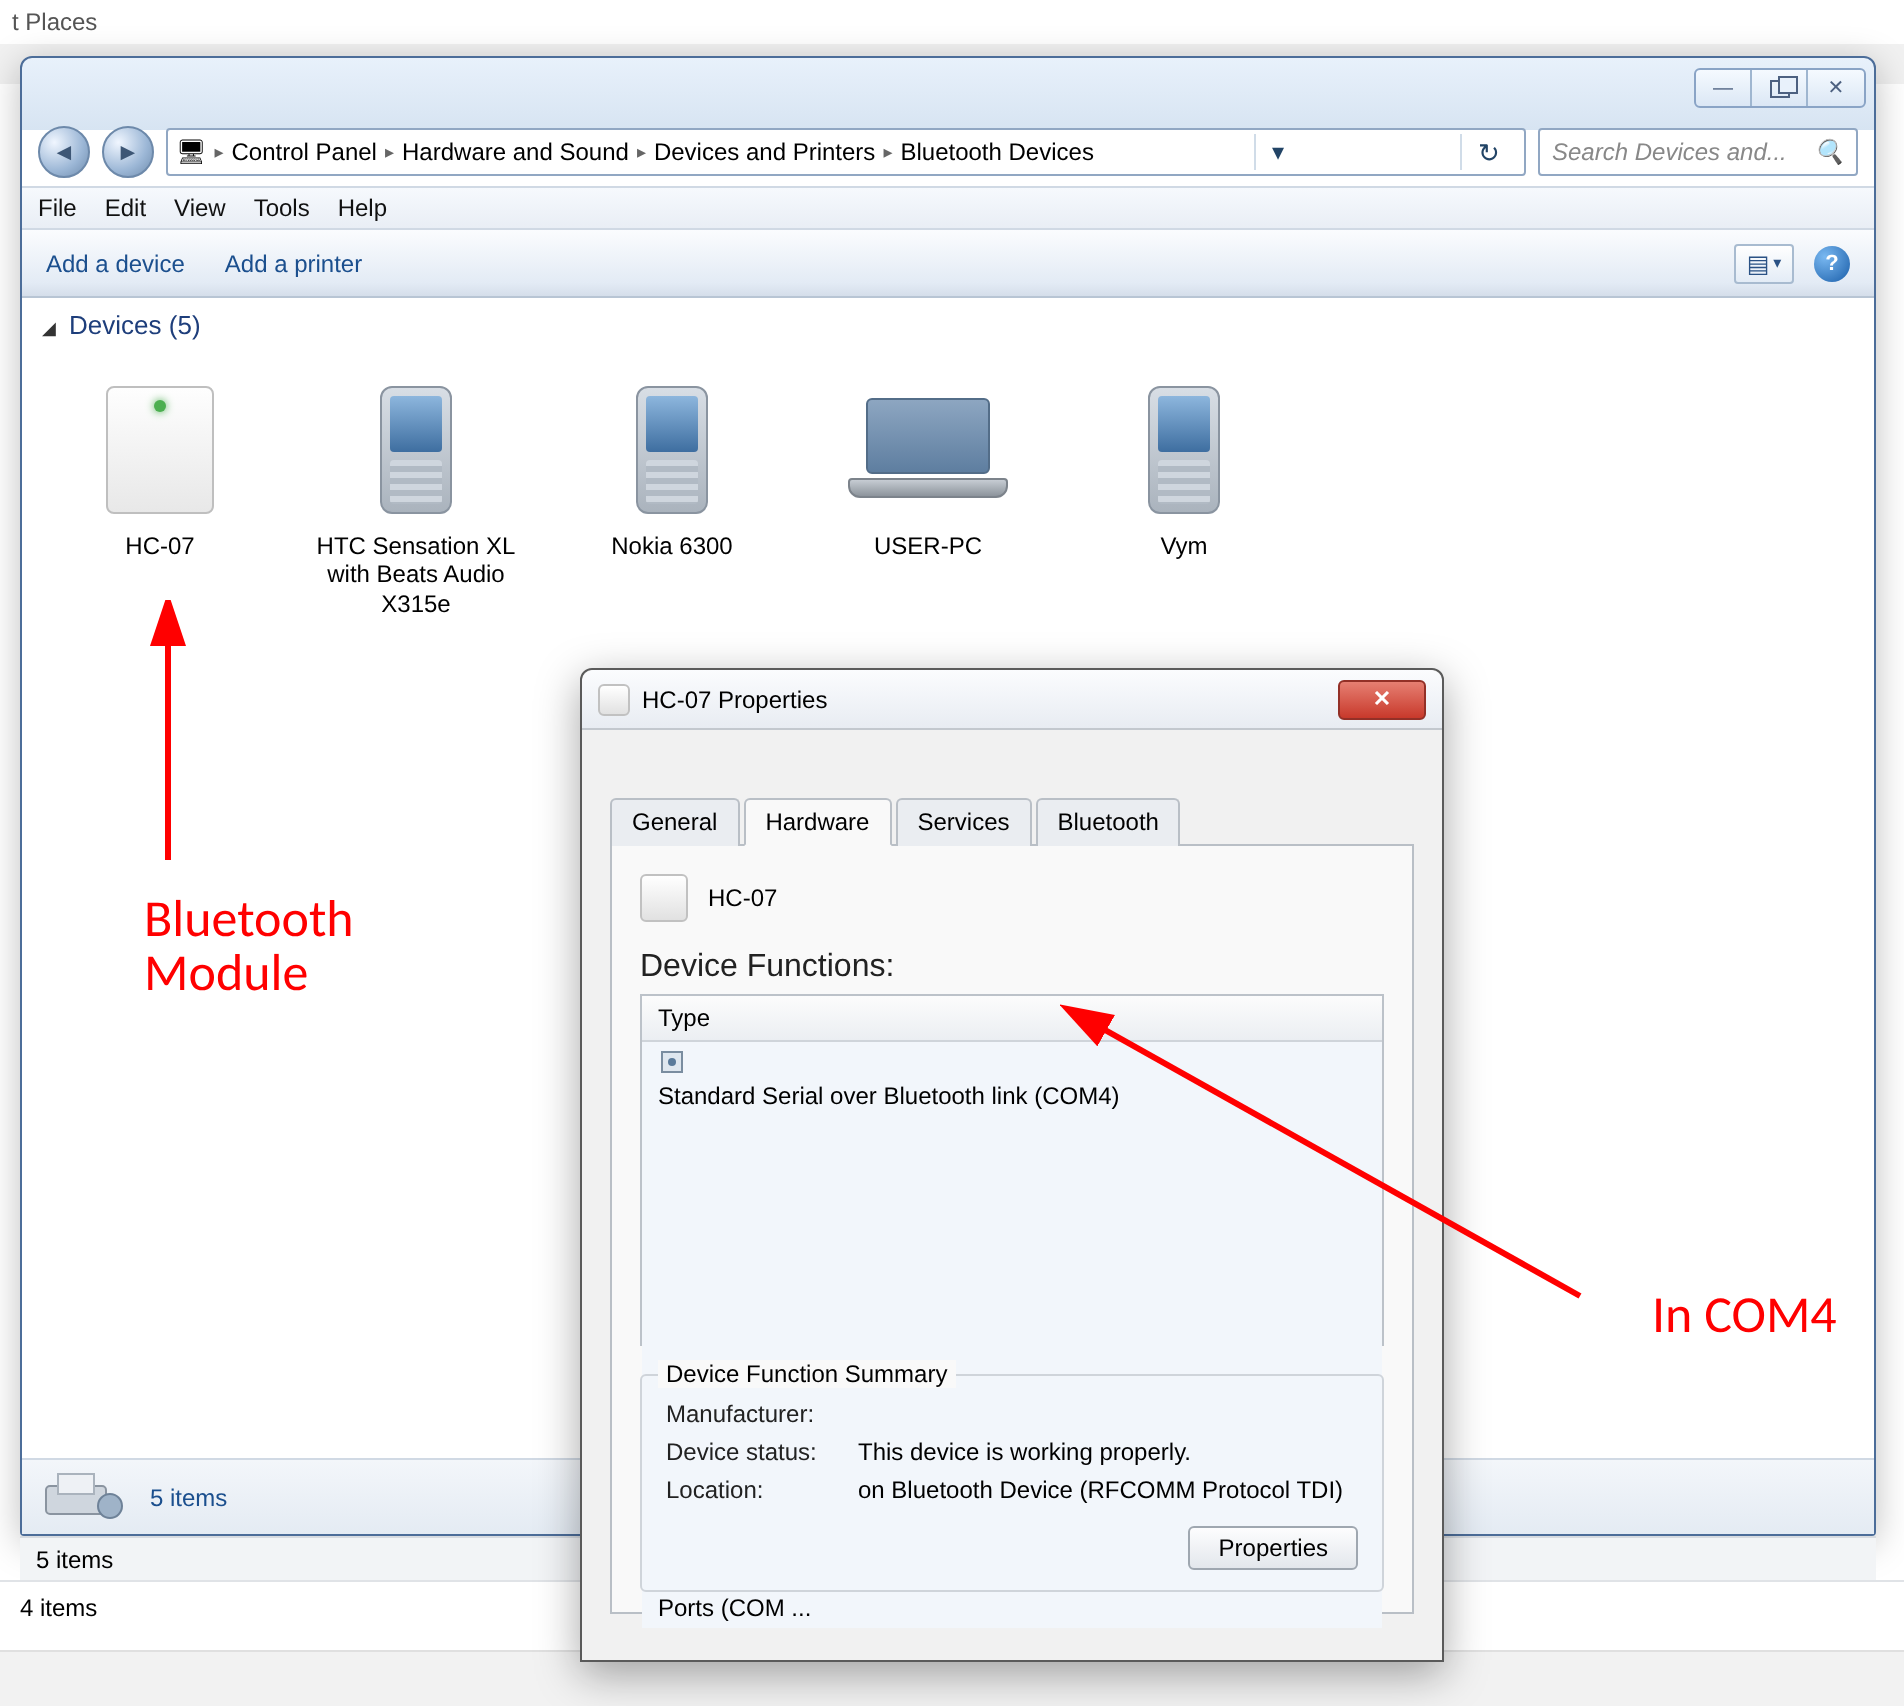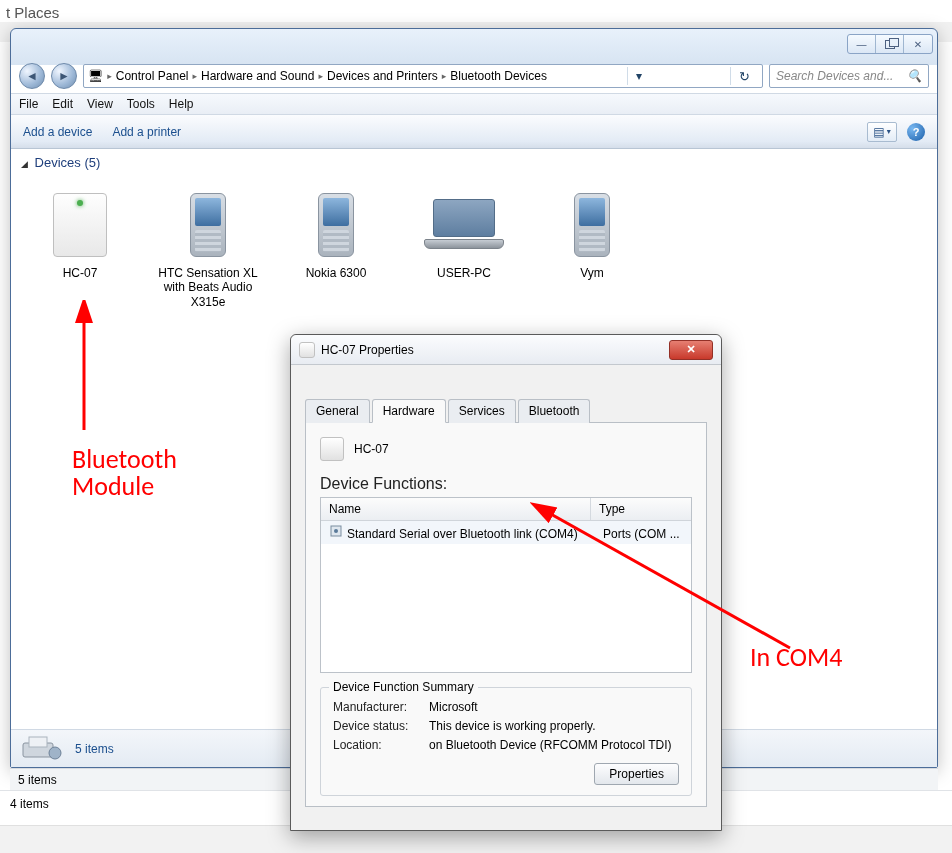--- a/index.html
+++ b/index.html
@@ -9,21 +9,21 @@
     background: #ffffff;
     width: 952px;
     height: 853px;
     overflow: hidden;
     position: relative;
     color: #000;
   }
   .backdrop-top {
     position: absolute; top: 0; left: 0; right: 0; height: 34px;
     background: #ffffff;
-    color: #555; font-size: 15px; padding-left: 6px; padding-top: 4px;
+    color: #555; font-size: 12px; padding-left: 6px; padding-top: 4px;
   }
   .backdrop-gray-bar {
     position: absolute; top: 22px; left: 0; right: 0; height: 20px;
     background: #f1f1f1;
   }
 
   
   .explorer {
     position: absolute;
     top: 28px; left: 10px;
@@ -127,21 +127,21 @@
   }
   .tab.active { background:#f9f9f9; border-bottom:1px solid #f9f9f9;}
   .tab-panel { border:1px solid #b9bfc6; border-top:none; padding:14px 14px 10px 14px; background:#f9f9f9; }
   .tab-panel .dev-head { display:flex; align-items:center; gap:10px; margin-bottom:14px;}
   .fieldset-label { font-size:16px; color:#222; margin-bottom:4px; display:block;}
   .func-table {
     border:1px solid #bcc2c9; background:#fff; height:176px;
   }
   .func-table .th-row { display:flex; background:linear-gradient(#fcfcfc,#ebeef2); border-bottom:1px solid #cfd4da;}
   .func-table .th { padding:4px 8px; font-size:12px; border-right:1px solid #d4d9df;}
-  .func-table .row { display:flex; align-items:flex-end; padding:3px 8px; background:#f2f6fb;}
+  .func-table .row { display:flex; align-items:flex-start; padding:3px 8px; background:#f2f6fb;flex-direction:column;}
   .func-table .cell { font-size:12px;}
   .summary-box {
     margin-top:14px; border:1px solid #cfd4da; border-radius:3px; padding:12px 12px 10px 12px;
     position:relative;
   }
   .summary-box .legend {
     position:absolute; top:-8px; left:8px; background:#f9f9f9; padding:0 4px; font-size:12px;
   }
   .kv { display:flex; margin-bottom:5px; font-size:12px;}
   .kv .k { width:96px; color:#222;}
@@ -334,40 +334,38 @@
       <div class="tab">Bluetooth</div>
     </div>
     <div class="tab-panel">
       <div class="dev-head">
         <div class="small-modem"></div>
         <span>HC-07</span>
       </div>
       <span class="fieldset-label">Device Functions:</span>
       <div class="func-table">
         <div class="th-row">
-          <div class="th" style="flex:0 0 270px">Name</div>
           <div class="th" style="flex:1;border-right:none">Type</div>
         </div>
         <div class="row">
           <span style="margin-right:4px">
             <svg width="14" height="14">
                 <rect x="2" y="2" width="10" height="10" fill="#dfe7ef" stroke="#7a8da0"></rect>
                 <circle cx="7" cy="7" r="2" fill="#5a7a9a"></circle>
               </svg>
           </span>
           <div class="cell" style="flex:0 0 256px">Standard Serial over Bluetooth link (COM4)</div>
           <div class="cell" style="flex:1">Ports (COM ...</div>
         </div>
       </div>
 
       <div class="summary-box">
         <div class="legend">Device Function Summary</div>
         <div class="kv">
             <div class="k">Manufacturer:</div>
-            <div class="v">Microsoft</div>
           </div>
         <div class="kv">
             <div class="k">Device status:</div>
             <div class="v">This device is working properly.</div>
           </div>
         <div class="kv">
             <div class="k">Location:</div>
             <div class="v">on Bluetooth Device (RFCOMM Protocol TDI)</div>
           </div>
         <button class="props-btn">Properties</button>
@@ -389,13 +387,13 @@
 Module</div>
 
 <svg class="arrow" style="top:498px;left:530px" width="290" height="170">
   <defs>
       <marker id="ah2" markerWidth="10" markerHeight="10" refX="5" refY="3" orient="auto">
         <path d="M0,0 L0,6 L9,3 z" fill="red"></path>
       </marker>
     </defs>
   <line x1="260" y1="150" x2="10" y2="10" stroke="red" stroke-width="3" marker-end="url(#ah2)"></line>
 </svg>
-<div class="anno anno-text" style="top:644px;left:750px">In COM4</div>
+<div class="anno anno-text" style="top:644px;left:826px">In COM4</div>
 
 </body></html>

